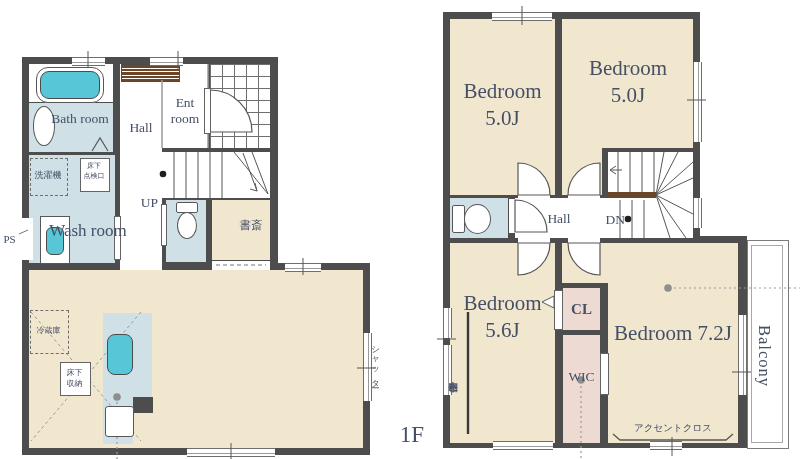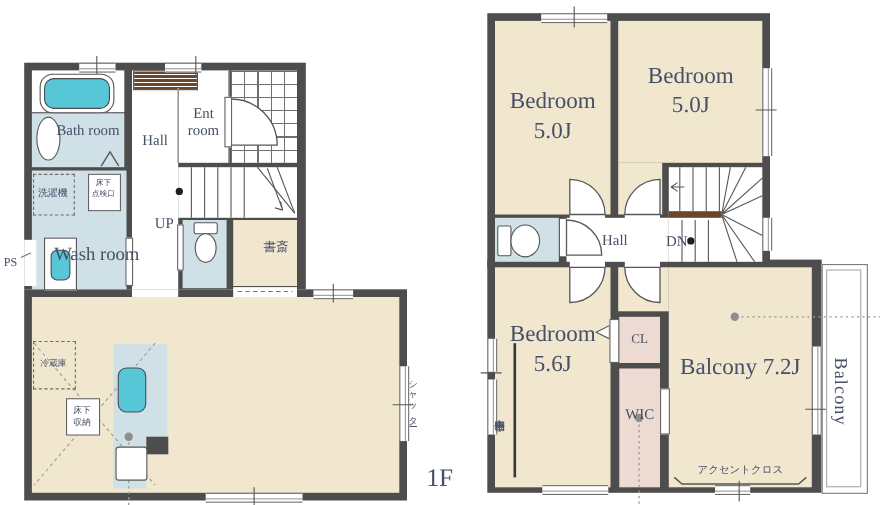--- a/index.html
+++ b/index.html
@@ -178,27 +178,27 @@
   <div class="lbl" style="left:48px;top:221px;width:80px;font-size:17px;">Wash room</div>
   <div class="lbl" style="left:212px;top:219px;width:78px;font-size:11.5px;">書斎</div>
   <div class="lbl" style="left:31px;top:170px;width:34px;font-size:9px;">洗濯機</div>
   <div class="lbl pre" style="left:81px;top:162px;width:26px;font-size:7px;line-height:1.4;">床下
 点検口</div>
   <div class="lbl" style="left:31px;top:326px;width:35px;font-size:8px;">冷蔵庫</div>
   <div class="lbl pre" style="left:61px;top:367px;width:27px;font-size:8px;line-height:1.4;">床下
 収納</div>
   <div class="lbl" style="left:0px;top:214px;width:19px;font-size:11px;margin-top:19px;">PS</div>
   <div class="lbl vert" style="left:371px;top:331px;height:62px;font-size:8.5px;">シャッター</div>
-  <div class="lbl" style="left:364px;top:421px;width:48px;font-size:23px;text-align:right;">1F</div>
+  <div class="lbl" style="left:388px;top:421px;width:48px;font-size:23px;">1F</div>
 
   <div class="lbl" style="left:450px;top:78px;width:105px;font-size:21px;line-height:1.3;">Bedroom 5.0J</div>
   <div class="lbl" style="left:570px;top:55px;width:116px;font-size:21px;line-height:1.3;">Bedroom 5.0J</div>
   <div class="lbl" style="left:536px;top:211px;width:46px;font-size:13.5px;">Hall</div>
   <div class="lbl" style="left:597px;top:212px;width:28px;font-size:13.5px;text-align:right;">DN</div>
   <div class="lbl" style="left:450px;top:258px;width:105px;font-size:21px;line-height:1.3;margin-top:32px;">Bedroom 5.6J</div>
-  <div class="lbl" style="left:563px;top:301px;width:37px;font-size:12px;">CL</div>
+  <div class="lbl" style="left:563px;top:301px;width:37px;font-size:15px;font-weight:bold;">CL</div>
   <div class="lbl" style="left:563px;top:369px;width:37px;font-size:13.5px;">WIC</div>
-  <div class="lbl" style="left:614px;top:320px;width:118px;font-size:21px;line-height:1.3;">Balcony 7.2J</div>
+  <div class="lbl" style="left:614px;top:320px;width:118px;font-size:21px;line-height:1.3;">Bedroom 7.2J</div>
   <div class="lbl vert" style="left:755px;top:296px;height:120px;font-size:16.5px;">Balcony</div>
   <div class="lbl vert" style="left:447px;top:333px;height:96px;font-size:9.5px;">室内物干し</div>
   <div class="lbl" style="left:608px;top:423px;width:130px;font-size:9.5px;">アクセントクロス</div>
 
 </div>
 
 </body></html>

